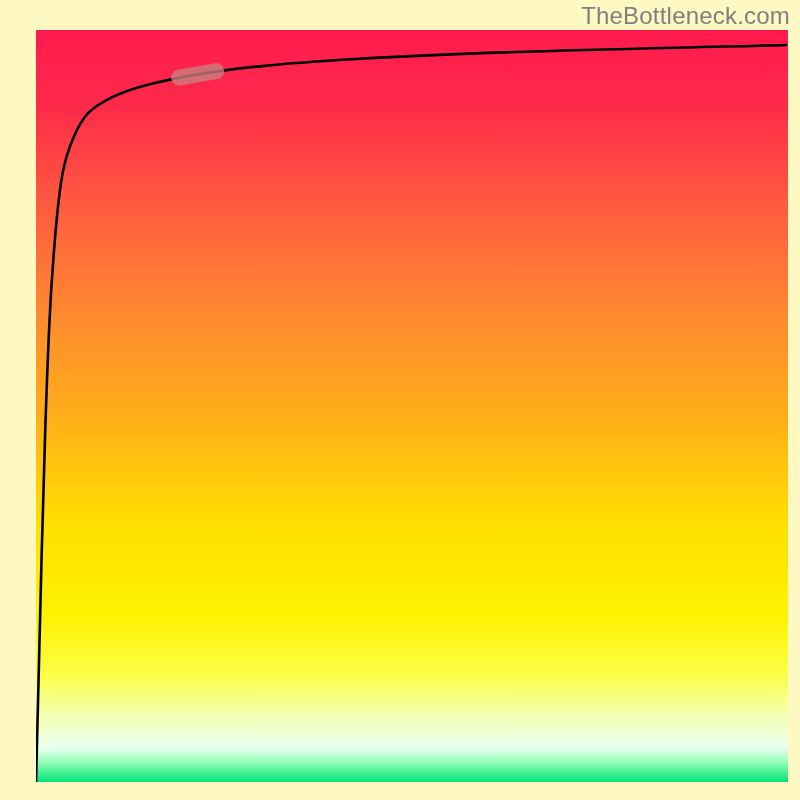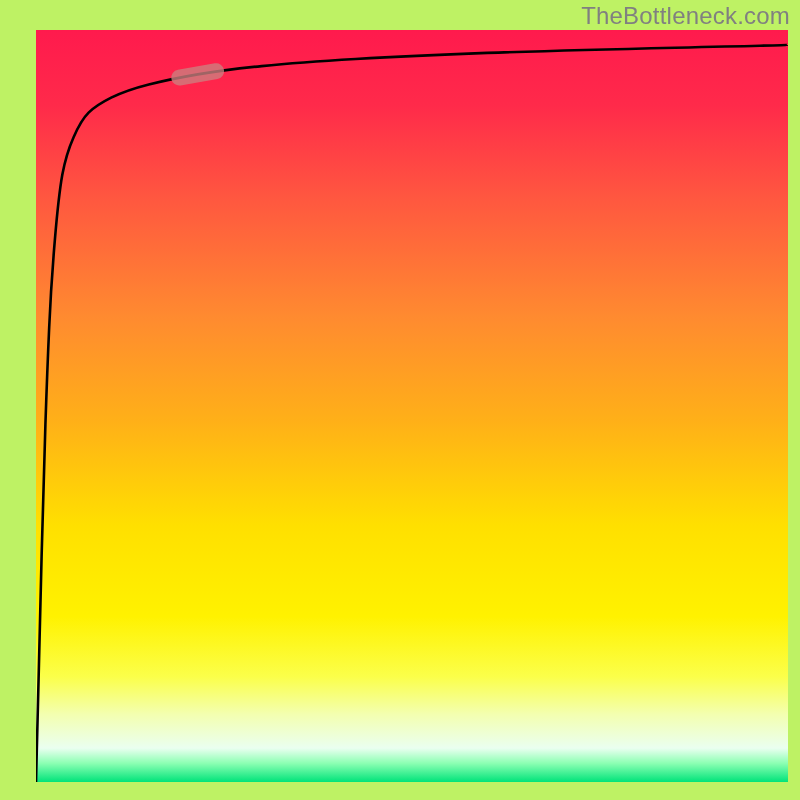--- a/index.html
+++ b/index.html
@@ -8,21 +8,21 @@
     width: 800px;
     height: 800px;
     overflow: hidden;
     background: #fff;
     font-family: Arial, Helvetica, sans-serif;
   }
   .canvas {
     position: relative;
     width: 800px;
     height: 800px;
-    background: #bef264;
+    background: #fef9c3;
   }
   .watermark {
     position: absolute;
     top: 2px;
     right: 10px;
     font-size: 24px;
     font-weight: 400;
     color: #808080;
     letter-spacing: 0.2px;
     z-index: 30;

